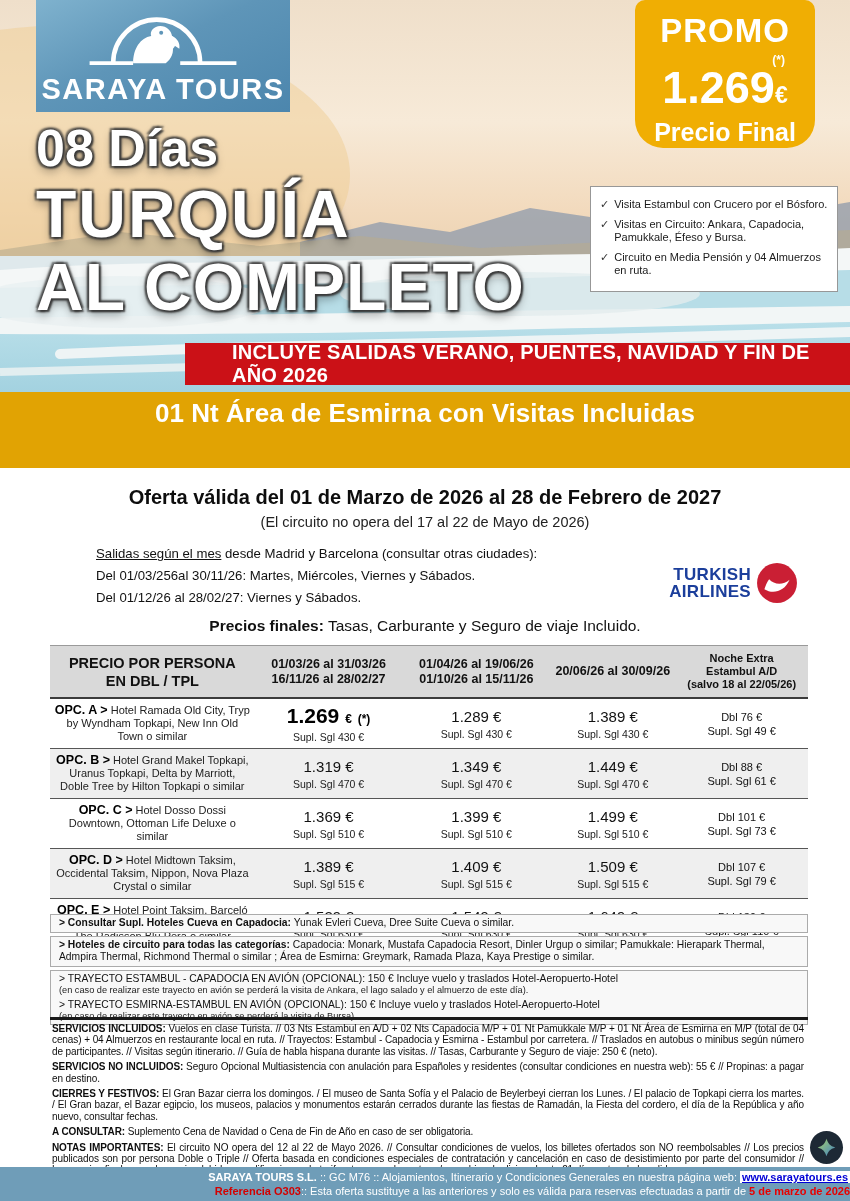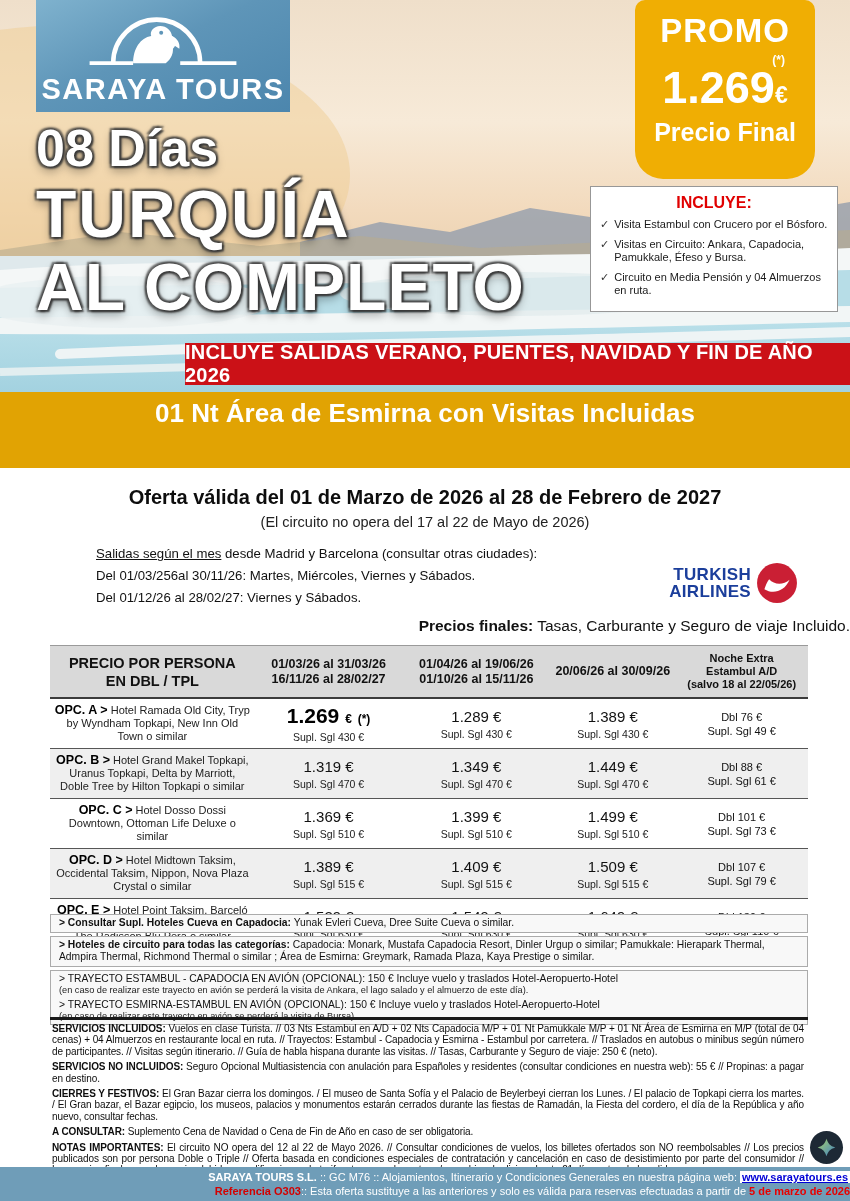--- a/index.html
+++ b/index.html
@@ -12,48 +12,48 @@
   .logo-box{position:absolute;left:36px;top:0;width:254px;height:112px;
     background:linear-gradient(155deg,#7fb2ce 0%,#5e95b8 45%,#4c86ad 100%);
     display:flex;flex-direction:column;align-items:center;justify-content:flex-end;padding-bottom:8px;box-sizing:border-box;}
   .brand-name{color:#fff;font-weight:bold;font-size:29px;letter-spacing:1.5px;line-height:30px;}
   .hero-title{position:absolute;left:36px;top:118px;color:#fff;font-weight:800;
     text-shadow:2px 2px 2px rgba(55,55,55,.95),-2px -2px 2px rgba(55,55,55,.7),2px -2px 2px rgba(55,55,55,.7),-2px 2px 2px rgba(55,55,55,.7),0 5px 10px rgba(0,0,0,.35);}
   .hero-title .t1{font-size:52px;line-height:60px;}
   .hero-title .t2{font-size:66px;line-height:72px;letter-spacing:2px;}
   .hero-title .t3{font-size:66px;line-height:74px;letter-spacing:1px;}
 
-  .promo{position:absolute;right:35px;top:0;width:180px;height:179px;background:#f0ae03;
+  .promo{position:absolute;right:35px;top:0;width:180px;height:148px;background:#f0ae03;
     border-radius:10px 10px 28px 28px;color:#fff;text-align:center;font-weight:bold;box-sizing:border-box;}
   .promo-label{font-size:33px;letter-spacing:1px;margin-top:12px;}
   .promo-star{font-size:12px;text-align:right;padding-right:30px;height:13px;line-height:13px;margin-top:4px;}
   .promo-price{font-size:45px;line-height:42px;}
   .promo-price .cur{font-size:23px;}
   .promo-final{font-size:25px;margin-top:2px;}
 
   .includes{position:absolute;right:12px;top:186px;width:248px;background:#fff;border:1px solid #979797;
     padding:5px 9px 7px;box-sizing:border-box;}
   .includes-title{color:#e00000;font-weight:bold;font-size:16px;text-align:center;margin:2px 0 5px;}
   .include-item{display:flex;gap:5px;font-size:11px;line-height:13.5px;margin:6px 0;color:#1a1a1a;}
   .check{flex:0 0 auto;font-size:11px;color:#333;}
 
   
   .red-banner{position:absolute;left:185px;right:0;top:343px;height:42px;background:#cb1117;color:#fff;
-    font-weight:bold;font-size:20px;display:flex;align-items:center;justify-content:center;letter-spacing:.2px;}
+    font-weight:bold;font-size:20px;display:flex;align-items:center;justify-content:center;letter-spacing:.2px;padding-left:47px;}
   .gold-banner{position:absolute;left:0;right:0;top:392px;height:76px;background:#e1a303;color:#fff;
     font-weight:bold;text-align:center;font-size:26px;line-height:35px;padding-top:4px;box-sizing:border-box;}
 
   
   .offer-validity{position:absolute;left:0;right:0;top:486px;text-align:center;font-size:20px;font-weight:bold;color:#0d0d0d;}
   .offer-note{position:absolute;left:0;right:0;top:514px;text-align:center;font-size:14.5px;color:#222;}
   .salidas{position:absolute;left:96px;top:543px;font-size:13.2px;color:#111;line-height:22px;}
   .salidas .u{text-decoration:underline;}
   .airline{position:absolute;right:52px;top:562px;display:flex;align-items:center;gap:5px;}
   .airline-text{color:#1b3e9b;font-weight:bold;font-size:17px;line-height:17px;text-align:right;letter-spacing:.3px;}
-  .precios{position:absolute;left:0;right:0;top:617px;text-align:right;font-size:15.5px;color:#111;}
+  .precios{position:absolute;left:0;right:0;top:617px;text-align:center;font-size:15.5px;color:#111;}
   .precios b{font-weight:bold;}
 
   
   .price-table{position:absolute;left:50px;top:645px;width:758px;border-collapse:collapse;table-layout:fixed;}
   .price-table thead th{background:#d9d9d9;border-top:1px solid #9a9a9a;border-bottom:2px solid #3c3c3c;
     font-size:12.5px;padding:6px 2px;color:#111;line-height:15px;}
   .price-table thead th.first{font-size:14.5px;line-height:18px;}
   .price-table thead th .small{font-size:11px;line-height:13px;}
   .price-table tbody td{border-bottom:1.6px solid #565656;padding:5px 4px;vertical-align:middle;text-align:center;}
   .price-table tbody tr:nth-child(even) td{background:#efefef;}
@@ -146,21 +146,20 @@
     </div>
 
     <div class="promo">
       <div class="promo-label">PROMO</div>
       <div class="promo-star">(*)</div>
       <div class="promo-price"><span>1.269</span><span class="cur">€</span></div>
       <div class="promo-final">Precio Final</div>
     </div>
 
     <div class="includes">
-      <div class="includes-title">INCLUYE:</div>
       <div class="include-item">
         <span class="check">✓</span>
         <span>Visita Estambul con Crucero por el Bósforo.</span>
       </div>
       <div class="include-item">
         <span class="check">✓</span>
         <span>Visitas en Circuito: Ankara, Capadocia, Pamukkale, Éfeso y Bursa.</span>
       </div>
       <div class="include-item">
         <span class="check">✓</span>

